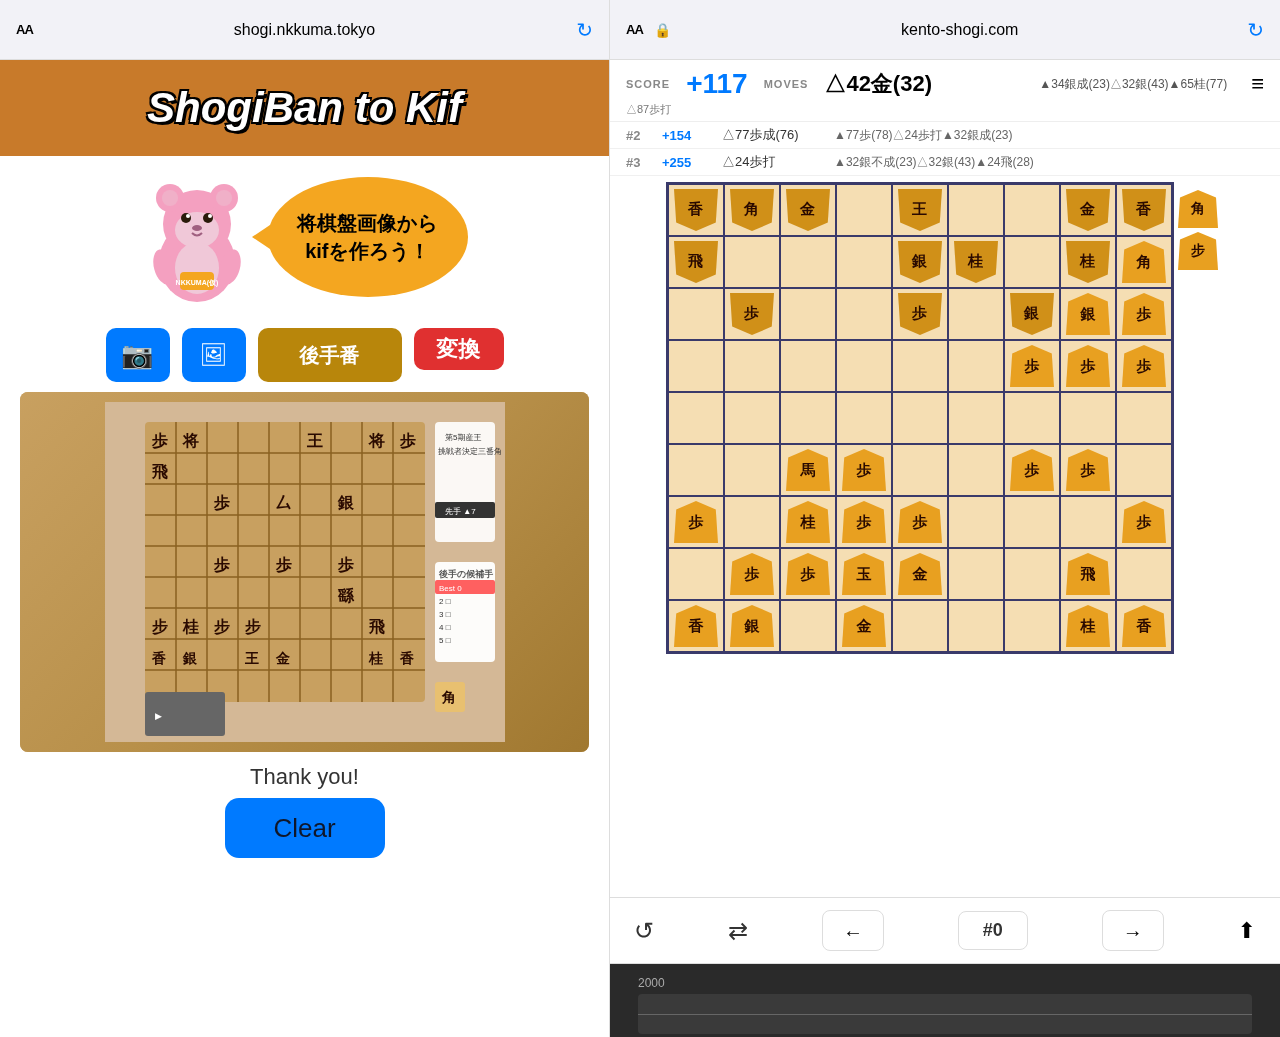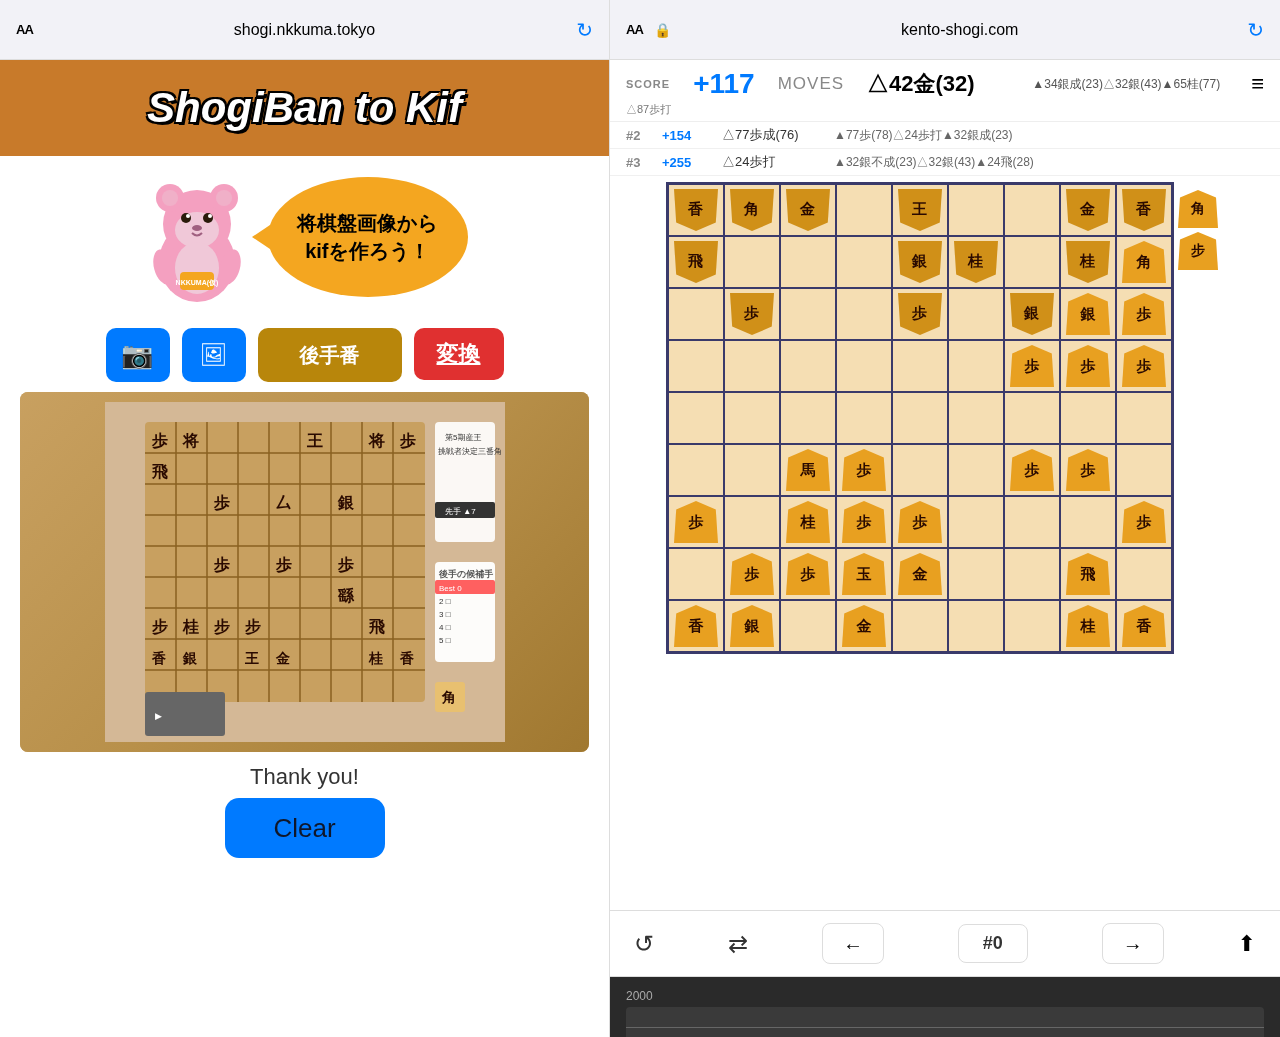--- a/index.html
+++ b/index.html
@@ -131,29 +131,28 @@
       background: #b8860b;
       border: none;
       border-radius: 10px;
       color: #fff;
       font-size: 20px;
       font-weight: bold;
       cursor: pointer;
     }
     .btn-convert {
       width: 90px;
-      height: 52px;
+      height: 42px;
       background: #e03030;
       border: none;
       border-radius: 10px;
       color: #fff;
       font-size: 22px;
       font-weight: bold;
       cursor: pointer;
-      text-decoration: underline;
     }
     .board-image {
       margin: 0 20px;
       border-radius: 8px;
       overflow: hidden;
       background: #c8a060;
       height: 360px;
       position: relative;
     }
     .board-image-inner {
@@ -204,36 +203,36 @@
       border-bottom: 1px solid #ddd;
     }
     .score-bar {
       background: #fff;
       padding: 8px 16px 4px;
       border-bottom: 1px solid #eee;
     }
     .score-row1 {
       display: flex;
       align-items: center;
-      gap: 23px;
+      gap: 16px;
     }
     .score-label {
       font-size: 11px;
       font-weight: 700;
       color: #888;
       letter-spacing: 1px;
     }
     .score-value {
       font-size: 28px;
       font-weight: 700;
       color: #007aff;
     }
     .moves-label {
-      font-size: 17px;
-      font-weight: 400;
+      font-size: 11px;
+      font-weight: 700;
       color: #888;
       letter-spacing: 1px;
     }
     .moves-value {
       font-size: 22px;
       font-weight: 700;
       color: #000;
     }
     .moves-detail {
       font-size: 12px;
@@ -350,23 +349,23 @@
       border-radius: 8px;
       padding: 8px 24px;
       font-size: 18px;
       font-weight: 600;
       color: #333;
     }
 
     
     .score-chart {
       background: #2a2a2a;
-      padding: 12px 16px;
+      padding: 12px 28px;
       flex-shrink: 0;
-      height: 60px;
+      height: 73px;
     }
     .chart-label {
       color: #aaa;
       font-size: 12px;
       margin-bottom: 4px;
     }
     .chart-area {
       width: 100%;
       height: 40px;
       background: #3a3a3a;

